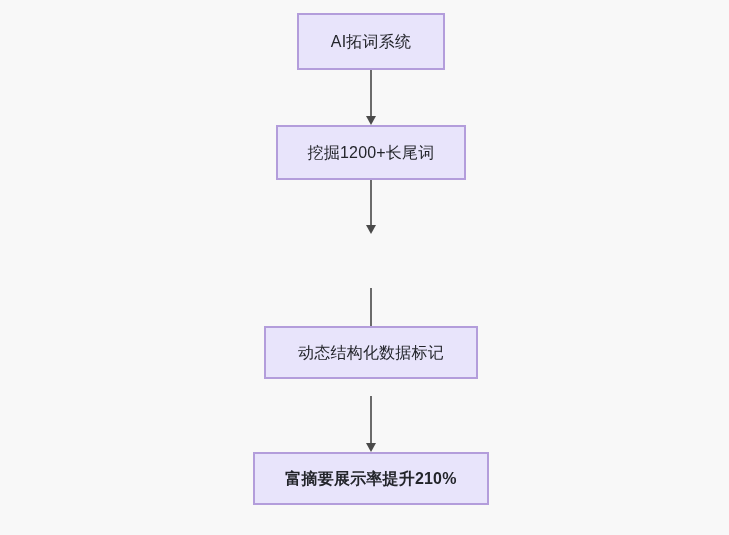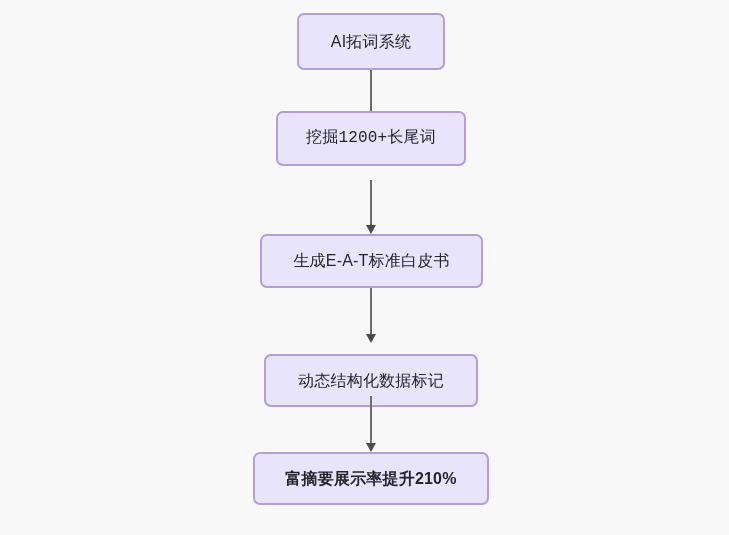--- a/index.html
+++ b/index.html
@@ -16,21 +16,21 @@
   #flowchart {
     position: relative;
     width: 729px;
     height: 535px;
   }
   .node {
     position: absolute;
     box-sizing: border-box;
     background: #e8e4fb;
     border: 2px solid #b39ddb;
-    border-radius: 7px;
+    border-radius: 0;
     display: flex;
     align-items: center;
     justify-content: center;
     color: #23252b;
     font-size: 16px;
     font-weight: 400;
     line-height: 1.2;
     letter-spacing: 0.2px;
     white-space: nowrap;
   }
@@ -64,39 +64,36 @@
 
   <div class="node" style="left:297px; top:13px; width:148px; height:57px;">
     <span class="node-label">AI拓词系统</span>
   </div>
 
   <div class="edge" style="left:370px; top:70px; width:2px; height:55px;">
     <div class="edge-line" style="height:47px;"></div>
     <div class="edge-head" style="top:46px;"></div>
   </div>
 
-  <div class="node" style="left:276px; top:111px; width:190px; height:55px;font-family:Liberation Mono, monospace;">
+  <div class="node" style="left:276px; top:125px; width:190px; height:55px;">
     <span class="node-label">挖掘1200+长尾词</span>
   </div>
 
   <div class="edge" style="left:370px; top:180px; width:2px; height:54px;">
     <div class="edge-line" style="height:46px;"></div>
     <div class="edge-head" style="top:45px;"></div>
   </div>
 
-  <div class="node" style="left:260px; top:234px; width:223px; height:54px;">
-    <span class="node-label">生成E-A-T标准白皮书</span>
-  </div>
 
   <div class="edge" style="left:370px; top:288px; width:2px; height:55px;">
     <div class="edge-line" style="height:47px;"></div>
     <div class="edge-head" style="top:46px;"></div>
   </div>
 
-  <div class="node" style="left:264px; top:326px; width:214px; height:53px;margin-top:28px;">
+  <div class="node" style="left:264px; top:326px; width:214px; height:53px;">
     <span class="node-label">动态结构化数据标记</span>
   </div>
 
   <div class="edge" style="left:370px; top:396px; width:2px; height:56px;">
     <div class="edge-line" style="height:48px;"></div>
     <div class="edge-head" style="top:47px;"></div>
   </div>
 
   <div class="node" style="left:253px; top:452px; width:236px; height:53px;font-weight:bold;">
     <span class="node-label">富摘要展示率提升210%</span>

